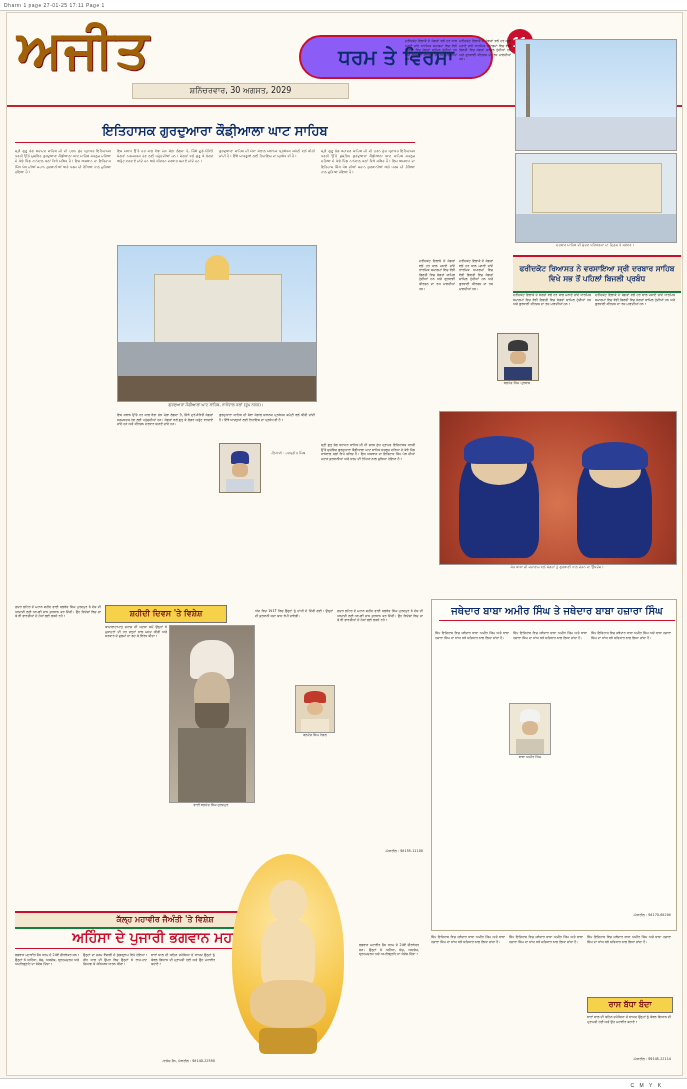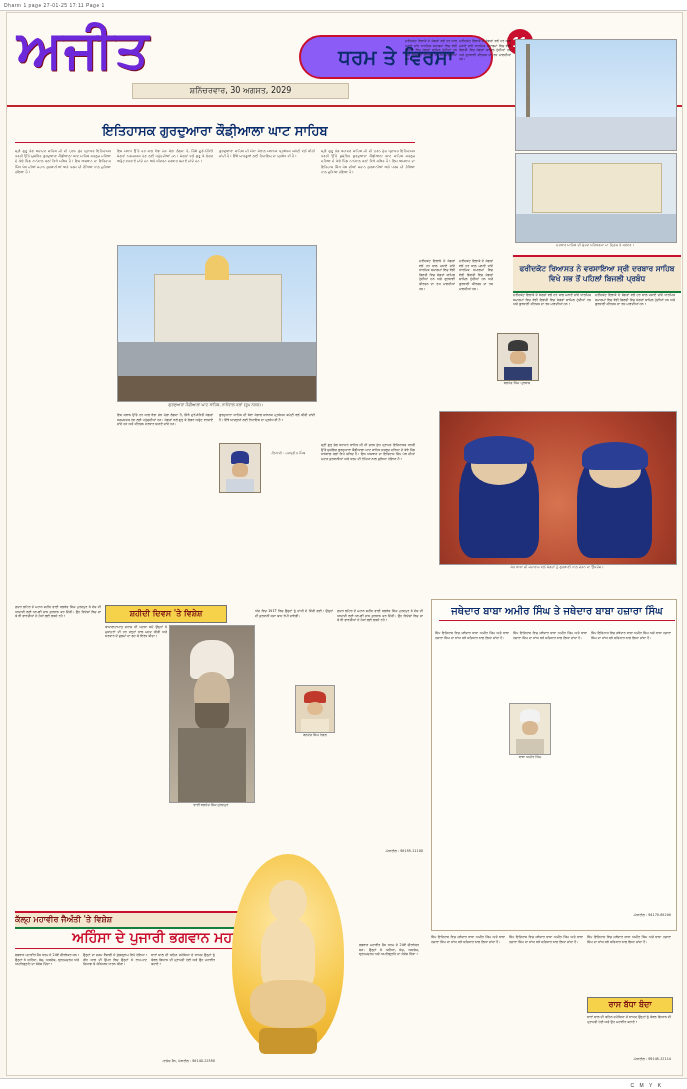--- a/index.html
+++ b/index.html
@@ -7,21 +7,21 @@
   #page{
     position:relative;width:687px;height:1089px;background:#fbf7ef;
     margin:0 auto;overflow:hidden;
   }
   .topstrip{height:10px;background:#fff;border-bottom:1px solid #ccc;font-size:5px;color:#555;padding-left:4px;line-height:10px;letter-spacing:.5px;}
   .sheet{position:absolute;left:6px;top:12px;width:675px;height:1062px;background:#fdfaf3;border:1px solid #d9cfc0;}
   
   .masthead{position:relative;height:92px;border-bottom:2px solid #c0222b;}
   .logo{
     position:absolute;left:10px;top:6px;font-family:"DejaVu Sans",sans-serif;
-    font-size:52px;font-weight:bold;color:#6d28d9;letter-spacing:2px;
+    font-size:52px;font-weight:bold;color:#a16207;letter-spacing:2px;
     text-shadow:1px 1px 0 #7a0c1c;
   }
   .mast-pill{
     position:absolute;left:292px;top:22px;width:190px;height:40px;border-radius:22px;
     background:#8b5cf6;border:2px solid #c8102e;display:flex;align-items:center;justify-content:center;
     color:#0b2c6b;font-family:"DejaVu Sans",sans-serif;font-size:20px;font-weight:bold;
   }
   .pagenum{
     position:absolute;left:500px;top:16px;width:26px;height:26px;border-radius:50%;
     background:#c8102e;color:#fff;font-size:14px;font-weight:bold;display:flex;align-items:center;justify-content:center;
@@ -173,21 +173,21 @@
     <div class="body-col tiny" style="position:absolute;left:584px;top:618px;width:80px;height:280px;">ਸਿੱਖ ਇਤਿਹਾਸ ਵਿਚ ਜਥੇਦਾਰ ਬਾਬਾ ਅਮੀਰ ਸਿੰਘ ਅਤੇ ਬਾਬਾ ਹਜ਼ਾਰਾ ਸਿੰਘ ਦਾ ਨਾਂਅ ਬੜੇ ਸਤਿਕਾਰ ਨਾਲ ਲਿਆ ਜਾਂਦਾ ਹੈ।</div>
 
     <div class="photo" style="position:absolute;left:502px;top:690px;width:40px;height:50px;background:#efe7d6;">
       <div style="position:absolute;left:24%;top:10%;width:52%;height:26%;background:#f2f2f2;border-radius:45% 45% 10% 10%;"></div>
       <div style="position:absolute;left:30%;top:34%;width:40%;height:28%;background:#d8b793;border-radius:45%;"></div>
       <div style="position:absolute;left:14%;bottom:0;width:72%;height:30%;background:#cfc7b4;"></div>
     </div>
     <div class="cap" style="position:absolute;left:498px;top:742px;width:50px;font-size:3.4px;">ਬਾਬਾ ਅਮੀਰ ਸਿੰਘ</div>
     <div class="cap" style="position:absolute;left:584px;top:900px;width:80px;font-size:3.4px;text-align:right;">-ਮੋਬਾਈਲ : 94170-68288</div>
 
-    <div class="band" style="position:absolute;left:8px;top:898px;width:300px;height:14px;display:flex;align-items:center;">
+    <div class="band" style="position:absolute;left:8px;top:898px;width:300px;height:14px;display:flex;align-items:center;justify-content:center;">
       <div class="sec-title" style="font-size:8px;color:#7a1010;">ਕੱਲ੍ਹ ਮਹਾਵੀਰ ਜੈਅੰਤੀ 'ਤੇ ਵਿਸ਼ੇਸ਼</div>
     </div>
     <div class="headline redhead" style="position:absolute;left:8px;top:916px;width:300px;font-size:14px;border-bottom:1px solid #c8102e;padding-bottom:2px;">ਅਹਿੰਸਾ ਦੇ ਪੁਜਾਰੀ ਭਗਵਾਨ ਮਹਾਵੀਰ</div>
 
     <div class="body-col tiny" style="position:absolute;left:8px;top:940px;width:64px;height:110px;">ਭਗਵਾਨ ਮਹਾਵੀਰ ਜੈਨ ਧਰਮ ਦੇ 24ਵੇਂ ਤੀਰਥੰਕਰ ਸਨ। ਉਨ੍ਹਾਂ ਨੇ ਅਹਿੰਸਾ, ਸੱਚ, ਅਸਤੇਯ, ਬ੍ਰਹਮਚਰਜ ਅਤੇ ਅਪਰਿਗ੍ਰਹਿ ਦਾ ਸੰਦੇਸ਼ ਦਿੱਤਾ।</div>
     <div class="body-col tiny" style="position:absolute;left:76px;top:940px;width:64px;height:110px;">ਉਨ੍ਹਾਂ ਦਾ ਜਨਮ ਵੈਸ਼ਾਲੀ ਦੇ ਕੁੰਡਗ੍ਰਾਮ ਵਿਖੇ ਹੋਇਆ। ਤੀਹ ਸਾਲ ਦੀ ਉਮਰ ਵਿਚ ਉਨ੍ਹਾਂ ਨੇ ਰਾਜ-ਪਾਟ ਤਿਆਗ ਕੇ ਸੰਨਿਆਸ ਧਾਰਨ ਕੀਤਾ।</div>
     <div class="body-col tiny" style="position:absolute;left:144px;top:940px;width:64px;height:110px;">ਬਾਰਾਂ ਸਾਲ ਦੀ ਕਠਿਨ ਤਪੱਸਿਆ ਤੋਂ ਬਾਅਦ ਉਨ੍ਹਾਂ ਨੂੰ ਕੇਵਲ ਗਿਆਨ ਦੀ ਪ੍ਰਾਪਤੀ ਹੋਈ ਅਤੇ ਉਹ ਮਹਾਵੀਰ ਕਹਾਏ।</div>
     <div class="body-col tiny" style="position:absolute;left:352px;top:930px;width:60px;height:120px;">ਭਗਵਾਨ ਮਹਾਵੀਰ ਜੈਨ ਧਰਮ ਦੇ 24ਵੇਂ ਤੀਰਥੰਕਰ ਸਨ। ਉਨ੍ਹਾਂ ਨੇ ਅਹਿੰਸਾ, ਸੱਚ, ਅਸਤੇਯ, ਬ੍ਰਹਮਚਰਜ ਅਤੇ ਅਪਰਿਗ੍ਰਹਿ ਦਾ ਸੰਦੇਸ਼ ਦਿੱਤਾ।</div>
 
     <div style="position:absolute;left:214px;top:832px;width:134px;height:218px;">

